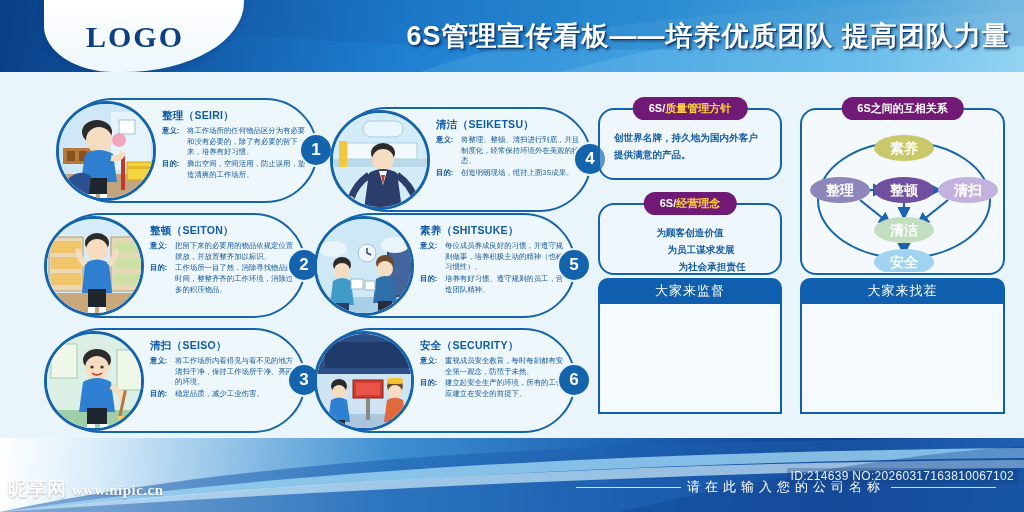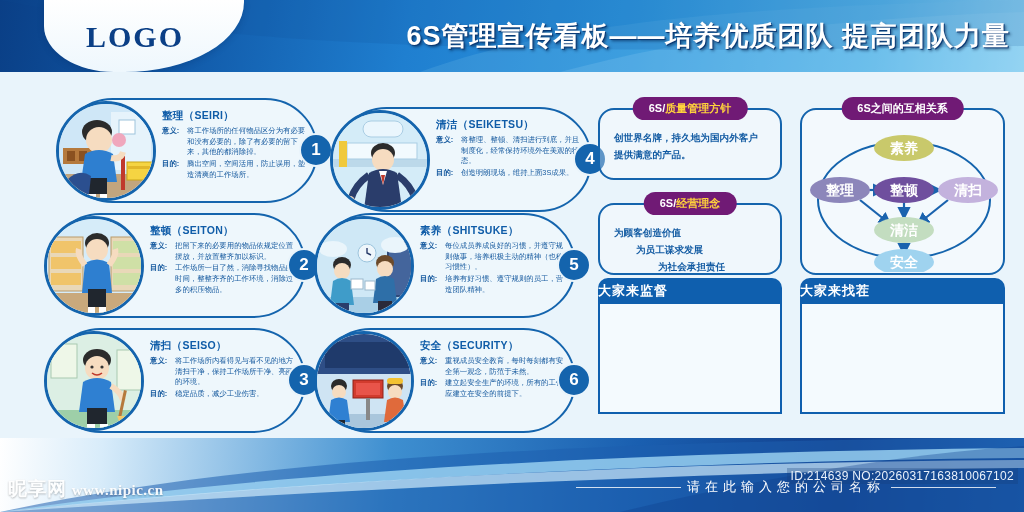--- a/index.html
+++ b/index.html
@@ -128,22 +128,22 @@
   .panel-text .ind3 { display:block; padding-left: 44px; }
 
   
   .rel-panel { background: rgba(255,255,255,.45); }
 
   
   .bluebox { position: absolute; }
   .bluebox-head {
     height: 26px; background: #0f5fae;
     border-top-left-radius: 10px; border-top-right-radius: 10px;
-    color: #fff; font-size: 13px; font-weight: 700;
-    text-align: left; line-height: 26px; letter-spacing: 1px;
+    color: #fff; font-size: 13px; font-weight: 400;
+    text-align: center; line-height: 26px; letter-spacing: 1px;
   }
   .bluebox-body {
     height: calc(100% - 26px);
     background: #f4fafe;
     border: 2px solid #0f5fae; border-top: none;
   }
 </style>
 </head>
 <body>
 
@@ -181,21 +181,21 @@
         <rect x="30" y="90" width="7" height="6" fill="#ffffff"></rect>
         <rect x="41" y="90" width="7" height="6" fill="#ffffff"></rect>
         <path d="M52,54 q10,2 12,-6" stroke="#f6dcc0" stroke-width="6" fill="none"></path>
         <path d="M8,76 q12,-12 24,-4 l-2,18 l-22,0 Z" fill="#2b4f8f"></path>
       </svg>
     </div>
     <div class="card-body">
       <div class="card-title">整理（SEIRI）</div>
       <div class="kv">
         <span class="kv-k">意义:</span>
-        <span class="kv-v">将工作场所的任何物品区分为有必要和没有必要的，除了有必要的留下来，其他的都消除掉。</span>
+        <span class="kv-v">将工作场所的任何物品区分为有必要和没有必要的，除了有必要的留下来，培养有好习惯。</span>
       </div>
       <div class="kv">
         <span class="kv-k">目的:</span>
         <span class="kv-v">腾出空间，空间活用，防止误用，塑造清爽的工作场所。</span>
       </div>
     </div>
     <div class="card-badge">1</div>
   </div>
 
   <div class="card" style="left:48px; top:213px;">
@@ -378,21 +378,21 @@
   <div class="panel" style="left:598px; top:108px; width:184px; height:72px;">
     <div class="panel-tag">
       <span>6S/</span><span class="hl">质量管理方针</span>
     </div>
     <div class="panel-text">
       <span class="ind1">创世界名牌，持久地为国内外客户</span>
       <span class="ind1">提供满意的产品。</span>
     </div>
   </div>
 
-  <div class="panel" style="left:598px; top:203px; width:184px; height:72px;">
+  <div class="panel" style="left:598px; top:203px; width:184px; height:72px;text-align:center;">
     <div class="panel-tag">
       <span>6S/</span><span class="hl">经营理念</span>
     </div>
     <div class="panel-text">
       <span class="ind1">为顾客创造价值</span>
       <span class="ind2">为员工谋求发展</span>
       <span class="ind3">为社会承担责任</span>
     </div>
   </div>
 

